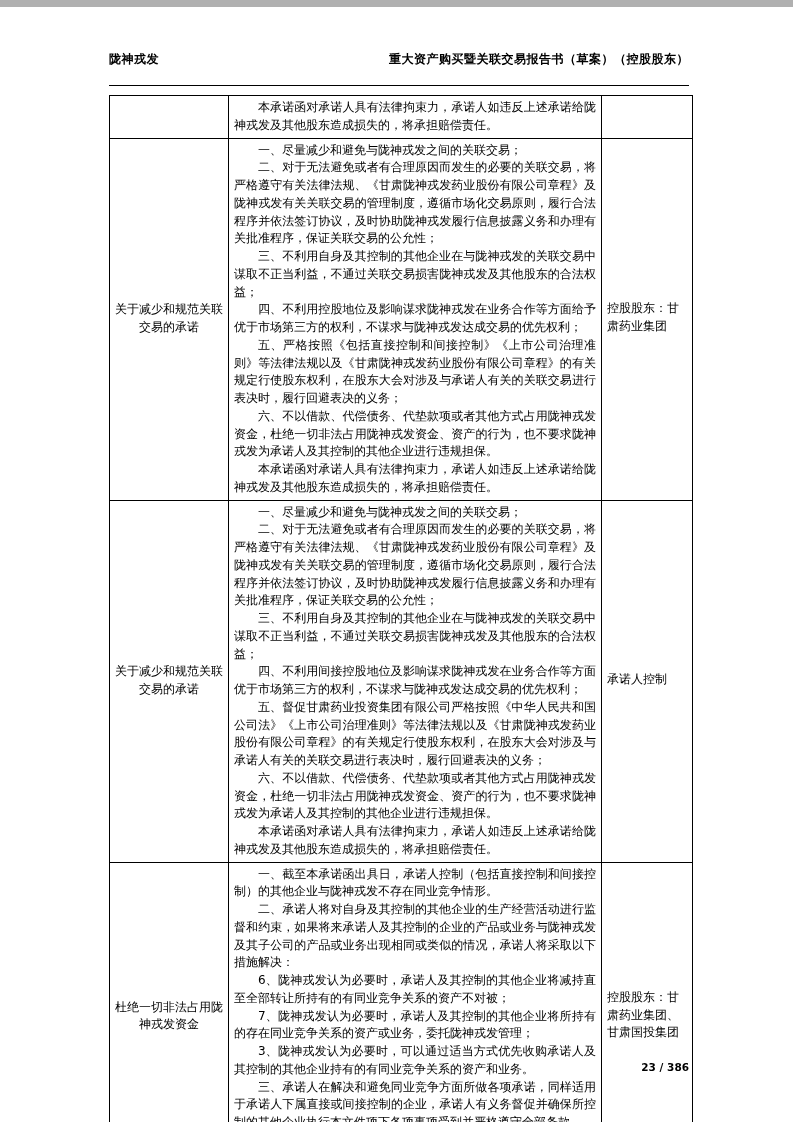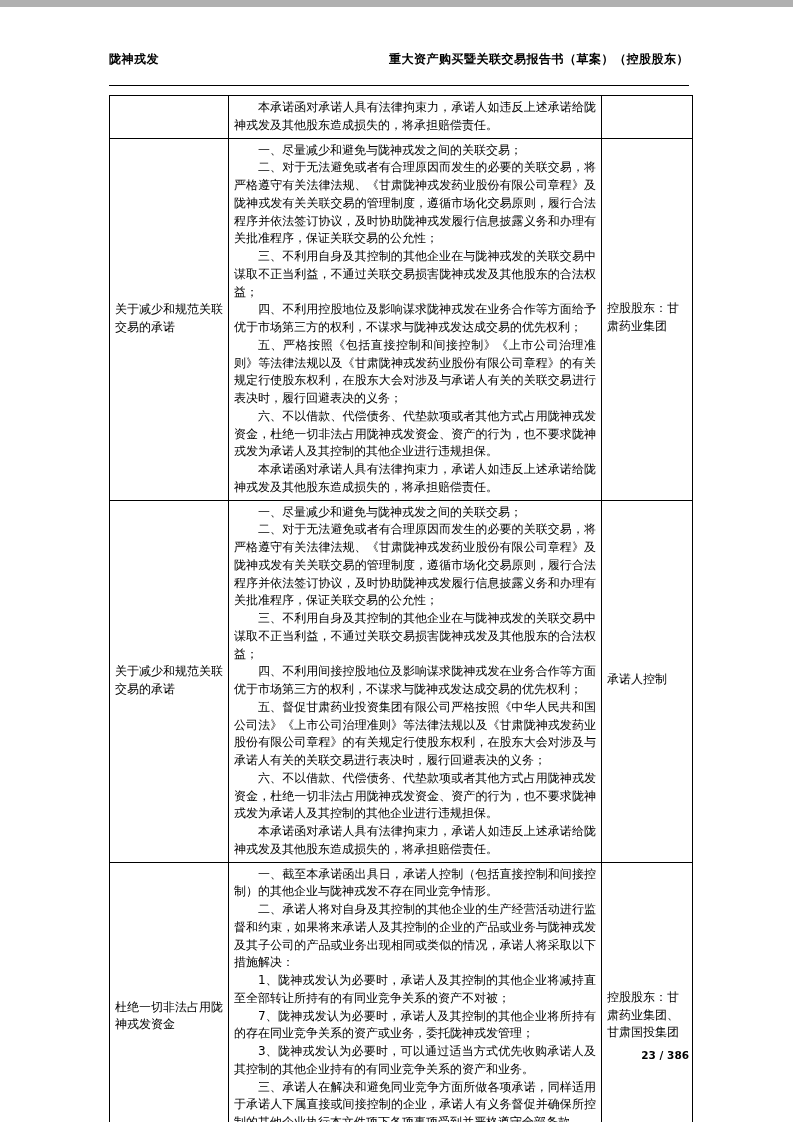--- a/index.html
+++ b/index.html
@@ -71,41 +71,42 @@
     line-height: 1.48;
   }
   table.commit tr.top-row td {
     border-top: 1.6px solid #000;
   }
   table.commit tr.last-row td {
     border-bottom: 1.6px solid #000;
   }
   td.col-title {
     width: 108px;
+    text-align: center;
   }
   td.col-body {
     width: 362px;
     text-align: justify;
     text-justify: inter-ideograph;
     vertical-align: top;
   }
   td.col-party {
     width: 80px;
     text-align: left;
     vertical-align: middle;
     font-family: Liberation Mono, monospace;
   }
   .p {
     margin: 0;
     text-indent: 2em;
   }
   
   .footer {
     position: absolute;
-    bottom: 68px;
+    bottom: 56px;
     left: 37px;
     width: 580px;
     text-align: right;
     font-size: 10.5px;
     font-weight: bold;
   }
 </style>
 </head>
 <body>
 
@@ -155,21 +156,21 @@
               <p class="p">本承诺函对承诺人具有法律拘束力，承诺人如违反上述承诺给陇神戎发及其他股东造成损失的，将承担赔偿责任。</p>
             </td>
             <td class="col-party">承诺人控制</td>
           </tr>
 
           <tr class="last-row">
             <td class="col-title">杜绝一切非法占用陇神戎发资金</td>
             <td class="col-body">
               <p class="p">一、截至本承诺函出具日，承诺人控制（包括直接控制和间接控制）的其他企业与陇神戎发不存在同业竞争情形。</p>
               <p class="p">二、承诺人将对自身及其控制的其他企业的生产经营活动进行监督和约束，如果将来承诺人及其控制的企业的产品或业务与陇神戎发及其子公司的产品或业务出现相同或类似的情况，承诺人将采取以下措施解决：</p>
-              <p class="p">1、陇神戎发认为必要时，承诺人及其控制的其他企业将减持直至全部转让所持有的有同业竞争关系的资产不对被；</p>
+              <p class="p">6、陇神戎发认为必要时，承诺人及其控制的其他企业将减持直至全部转让所持有的有同业竞争关系的资产不对被；</p>
               <p class="p">7、陇神戎发认为必要时，承诺人及其控制的其他企业将所持有的存在同业竞争关系的资产或业务，委托陇神戎发管理；</p>
               <p class="p">3、陇神戎发认为必要时，可以通过适当方式优先收购承诺人及其控制的其他企业持有的有同业竞争关系的资产和业务。</p>
               <p class="p">三、承诺人在解决和避免同业竞争方面所做各项承诺，同样适用于承诺人下属直接或间接控制的企业，承诺人有义务督促并确保所控制的其他企业执行本文件项下各项事项受到并严格遵守全部条款。</p>
               <p class="p">本承诺函对承诺人具有法律拘束力，承诺人如违反上述承诺给上市公司及其他股东造成损失的，将承担赔偿责任。</p>
             </td>
             <td class="col-party">控股股东：甘肃药业集团、甘肃国投集团</td>
           </tr>
         </tbody>
       </table>
     </div>

